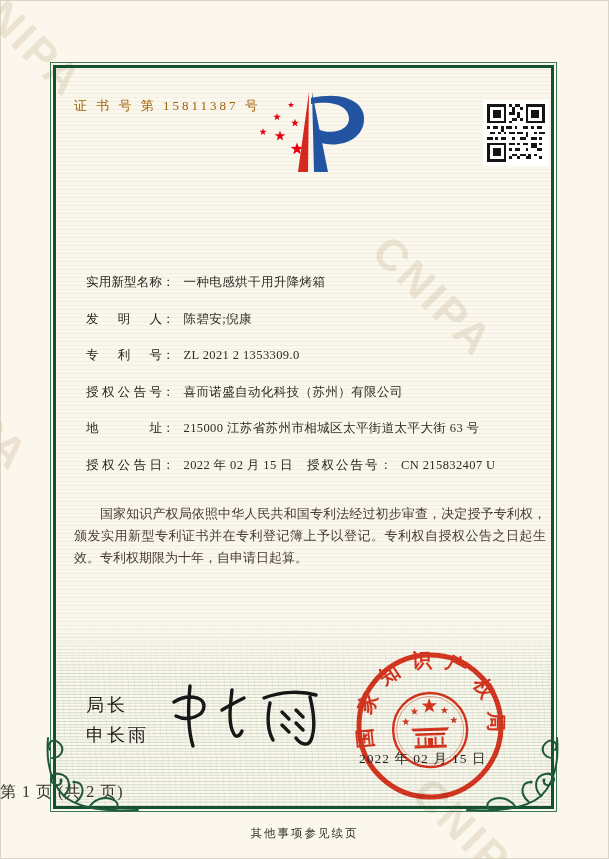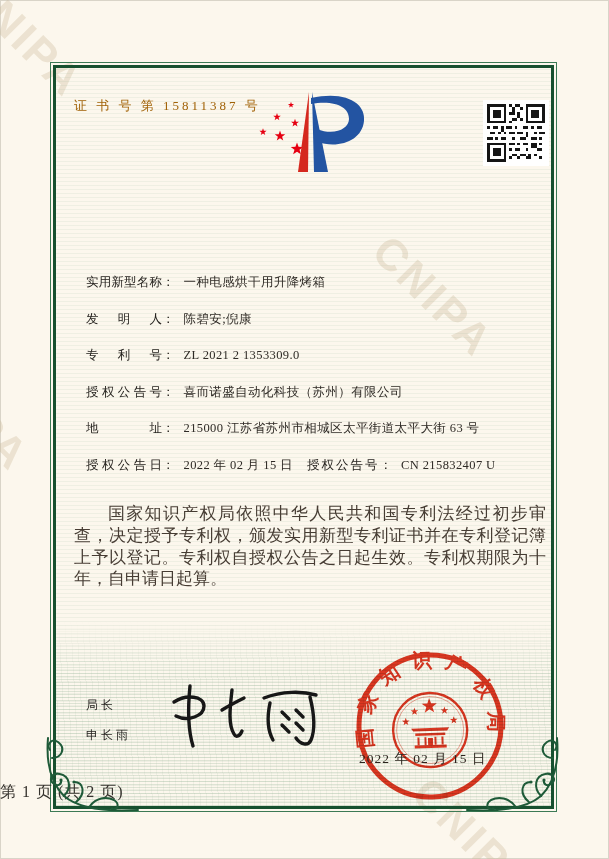--- a/index.html
+++ b/index.html
@@ -62,28 +62,28 @@
   .row .lbl{
     display:inline-block;width:76px;vertical-align:bottom;
     text-align:justify;text-align-last:justify;color:#26231f;
   }
   .row .val{margin-left:9px;letter-spacing:.4px;}
   .row .pair2{margin-left:14px;}
   .row .pair2 .lbl{width:auto;letter-spacing:2px;}
   
   .paras{
     position:absolute;left:74px;top:503px;width:472px;
-    font-size:17px;line-height:21.8px;color:#463c33;text-align:justify;
+    font-size:13px;line-height:21.8px;color:#463c33;text-align:justify;
   }
   .paras p{margin:0;text-indent:2em;}
   
   .director{
     position:absolute;left:86px;top:690px;
     font-family:"Liberation Sans","DejaVu Sans",sans-serif;
-    font-size:12px;font-weight:500;letter-spacing:3px;color:#201e1b;line-height:30px;
+    font-size:18px;font-weight:500;letter-spacing:3px;color:#201e1b;line-height:30px;
   }
   .sig{position:absolute;left:160px;top:672px;width:190px;height:90px;z-index:4;}
   .seal{position:absolute;left:354px;top:650px;width:152px;height:152px;opacity:.93;
         mix-blend-mode:multiply;transform:rotate(-2deg);z-index:3;}
   .seal-date{
     position:absolute;left:359px;top:750px;z-index:5;
     font-size:13.5px;letter-spacing:1px;color:#2b241d;white-space:nowrap;
   }
   
   .page-info{position:absolute;left:0;right:0;top:782px;text-align:left;
@@ -232,14 +232,15 @@
       <rect x="-6" y="7" width="2" height="8"></rect>
       <rect x="4" y="7" width="2" height="8"></rect>
       <rect x="11" y="7" width="2" height="8"></rect>
       <rect x="-2.5" y="8" width="5" height="7"></rect>
       <rect x="-16" y="15" width="32" height="3"></rect>
     </g>
   </svg>
   <div class="seal-date">2022 年 02 月 15 日</div>
 
   <div class="page-info">第 1 页 (共 2 页)</div>
+  <div class="cont-note">其他事项参见续页</div>
 
 </div>
 
 </body></html>

